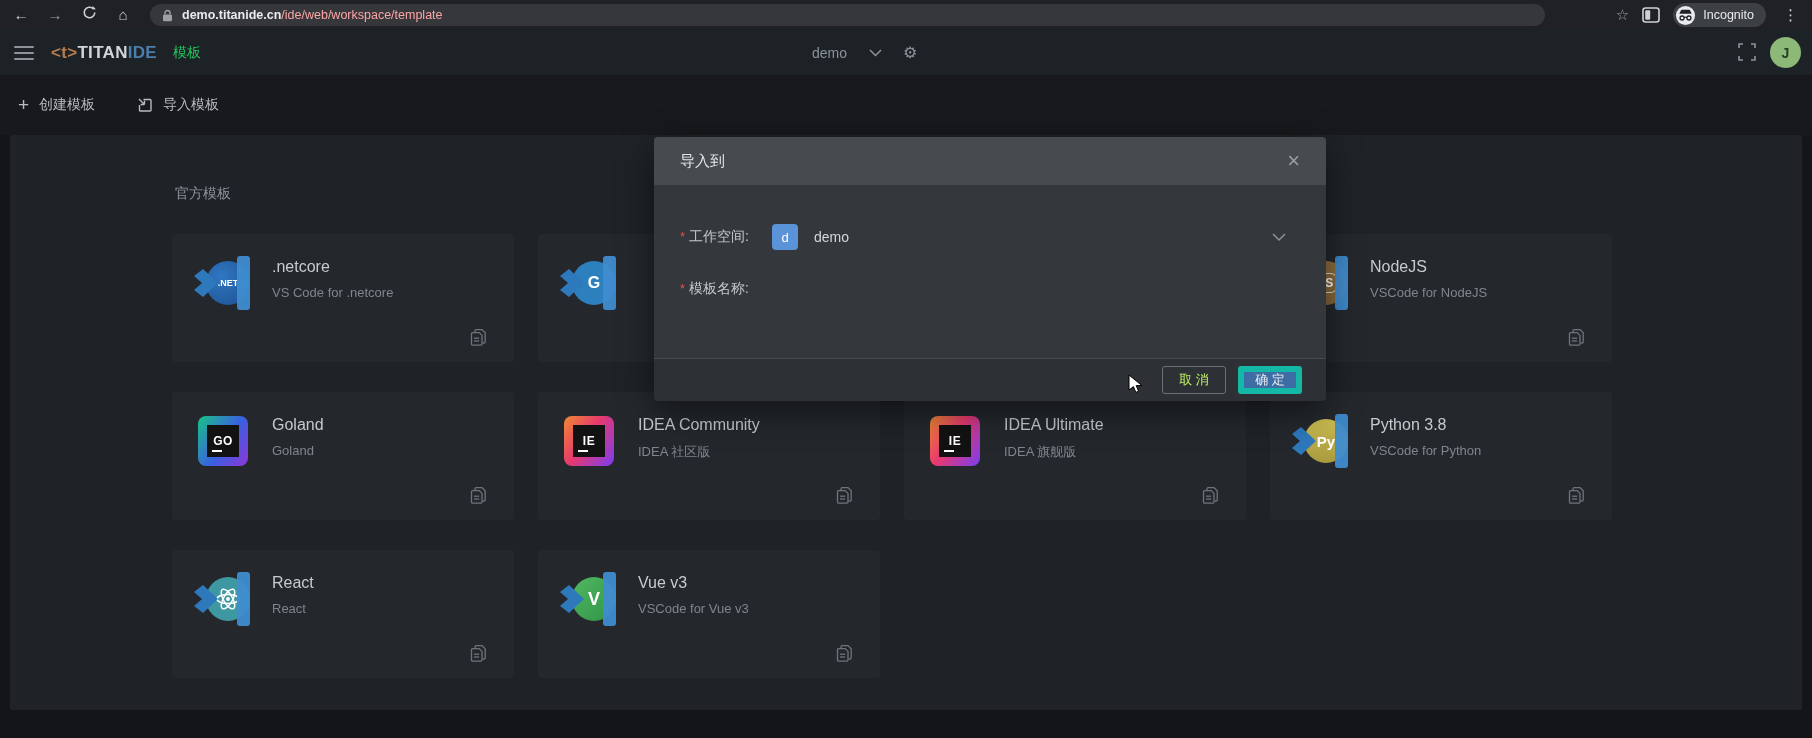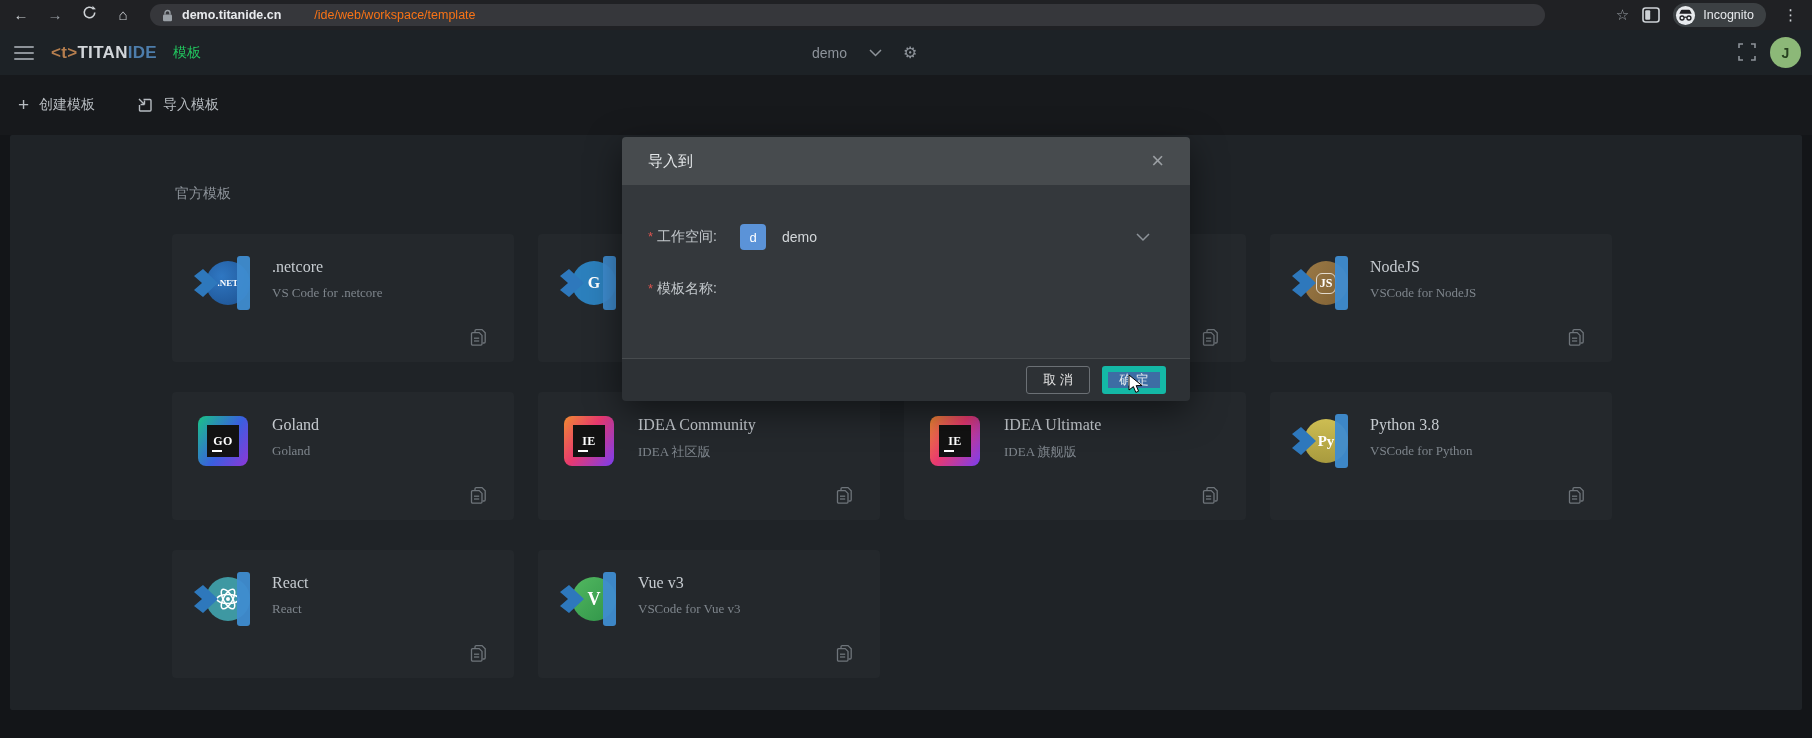--- a/index.html
+++ b/index.html
@@ -7,21 +7,21 @@
 
   
   .chrome-bar{height:30px;background:#202124;display:flex;align-items:center;padding:0 10px;box-sizing:border-box;}
   .nav-ic{width:22px;text-align:center;color:#cdd1d5;font-size:15px;margin-right:12px;cursor:default;flex:none;line-height:30px;}
   .nav-ic.dim{color:#9aa0a6;}
   .url-bar{width:1395px;height:22px;background:#36373b;border-radius:12px;display:flex;align-items:center;
     padding:0 12px;box-sizing:border-box;margin-left:4px;flex:none;}
   .url-bar svg{flex:none;margin-right:9px;}
   .url-text{font-size:12.5px;white-space:nowrap;overflow:hidden;}
   .url-domain{color:#e8eaed;font-weight:bold;}
-  .url-path{color:#f97316;padding-left:33px;}
+  .url-path{color:#fca5a5;}
   .chrome-right{margin-left:auto;display:flex;align-items:center;gap:13px;}
   .star-ic{color:#9aa0a6;font-size:15px;}
   .incog-pill{background:#3c4043;border-radius:12px;height:24px;display:flex;align-items:center;
     gap:7px;padding:0 12px 0 2px;color:#e8eaed;font-size:12.5px;}
   .dots-ic{color:#cdd1d5;font-size:15px;letter-spacing:0;padding:0 4px;}
 
   
   .app-header{height:45px;background:#1d2226;display:flex;align-items:center;padding:0 14px;position:relative;box-sizing:border-box;}
   .hamburger{width:20px;display:flex;flex-direction:column;gap:4px;cursor:pointer;}
   .hamburger i{display:block;height:2px;background:#8d9399;border-radius:1px;}
@@ -36,21 +36,21 @@
   .fs-ic{position:absolute;right:56px;top:13px;cursor:pointer;}
   .avatar{position:absolute;right:11px;top:7px;width:31px;height:31px;border-radius:50%;background:#8cb878;
     color:#27401f;font-size:14px;font-weight:bold;display:flex;align-items:center;justify-content:center;cursor:pointer;}
 
   
   .toolbar{height:60px;display:flex;align-items:center;padding-left:18px;gap:42px;background:#17191c;}
   .tool-btn{display:flex;align-items:center;gap:10px;color:#b7bcc1;font-size:14px;cursor:pointer;}
   .plus-ic{font-size:19px;line-height:14px;color:#b7bcc1;}
 
   
-  .panel{position:absolute;left:10px;right:10px;top:135px;bottom:28px;background:#1f2327;border-radius:2px;font-family:Liberation Serif, serif;}
+  .panel{position:absolute;left:10px;right:10px;top:135px;bottom:28px;background:#1f2327;border-radius:2px;}
   .section-title{position:absolute;left:165px;top:50px;color:#8d939a;font-size:14px;}
   .cards-grid{position:absolute;left:162px;top:99px;display:grid;grid-template-columns:repeat(4,342px);
     grid-auto-rows:128px;gap:30px 24px;}
   .card{background:#24282c;border-radius:4px;position:relative;padding:22px 24px;box-sizing:border-box;cursor:pointer;}
   .card-row{display:flex;gap:22px;}
   .card-text{padding-top:2px;}
   .card-title{color:#c6cbd0;font-size:16px;}
   .card-sub{color:#7e858c;font-size:13px;margin-top:9px;}
   .copy-btn{position:absolute;right:26px;bottom:11px;}
   .icon-spacer{width:54px;height:54px;flex:none;}
@@ -77,41 +77,41 @@
   
   .jb-icon{width:50px;height:50px;border-radius:8px;position:relative;flex:none;margin:2px;}
   .goland-icon{background:linear-gradient(125deg,#19c386,#3a5fe0 55%,#8f36d8);}
   .idea-icon{background:linear-gradient(125deg,#ef8a31,#e8396f 45%,#7a3df0);}
   .jb-inner{position:absolute;left:9px;top:9px;width:32px;height:32px;background:#121212;
     display:flex;align-items:center;justify-content:center;}
   .jb-inner span{color:#fff;font-weight:bold;font-size:12px;letter-spacing:.5px;}
   .jb-bar{position:absolute;left:5px;bottom:5px;width:10px;height:2px;background:#fff;}
 
   
-  .modal{position:absolute;left:622px;top:137px;width:568px;background:#34383c;border-radius:12px;
+  .modal{position:absolute;left:654px;top:137px;width:672px;background:#34383c;border-radius:12px;
     box-shadow:0 10px 34px rgba(0,0,0,.5);z-index:20;}
   .modal-header{height:48px;background:#474b4e;border-radius:4px 4px 0 0;display:flex;align-items:center;padding:0 26px;}
   .modal-title{color:#e3e6e8;font-size:15px;}
   .modal-close{margin-left:auto;color:#9b9fa3;font-size:22px;line-height:20px;cursor:pointer;}
   .modal-body{height:173px;box-sizing:border-box;padding:34px 26px 0;}
   .form-row{display:flex;align-items:center;height:36px;margin-bottom:16px;}
   .req{color:#d9544f;font-size:13px;margin-right:4px;font-style:normal;}
   .form-label{color:#c3c8cc;font-size:14px;width:92px;flex:none;}
   .ws-field{display:flex;align-items:center;flex:1;cursor:pointer;}
   .ws-badge{width:26px;height:26px;border-radius:4px;background:#5b93d8;color:#fff;font-size:13px;
     display:flex;align-items:center;justify-content:center;flex:none;}
   .ws-name{margin-left:16px;color:#d3d7da;font-size:14px;}
   .ws-chev{margin-left:auto;margin-right:14px;}
   .name-input{flex:1;height:34px;box-sizing:border-box;border:1px solid #55595d;border-radius:2px;
     background:transparent;color:#d6dadd;font-size:14px;padding:0 12px;outline:none;font-family:"Liberation Sans",sans-serif;}
   .modal-footer{height:42px;border-top:1px solid #474b4e;background:#2d3135;border-radius:0 0 4px 4px;
     display:flex;align-items:center;justify-content:flex-end;gap:12px;padding:0 24px;}
   .btn{height:28px;min-width:64px;border-radius:3px;font-size:13px;display:flex;align-items:center;
     justify-content:center;box-sizing:border-box;cursor:pointer;padding:0 8px;}
-  .btn-cancel{border:1px solid #6b7075;color:#e5e5e5;background:transparent;}
+  .btn-cancel{border:1px solid #6b7075;color:#bef264;background:transparent;}
   .btn-primary{background:#3d6da4;border:6px solid #14b8a6;color:#e8ecef;}
 
   .cursor{position:absolute;left:1128px;top:374px;z-index:60;pointer-events:none;}
 </style>
 </head>
 <body>
 
 <div class="chrome-bar">
   <span class="nav-ic">←</span>
   <span class="nav-ic dim">→</span>

